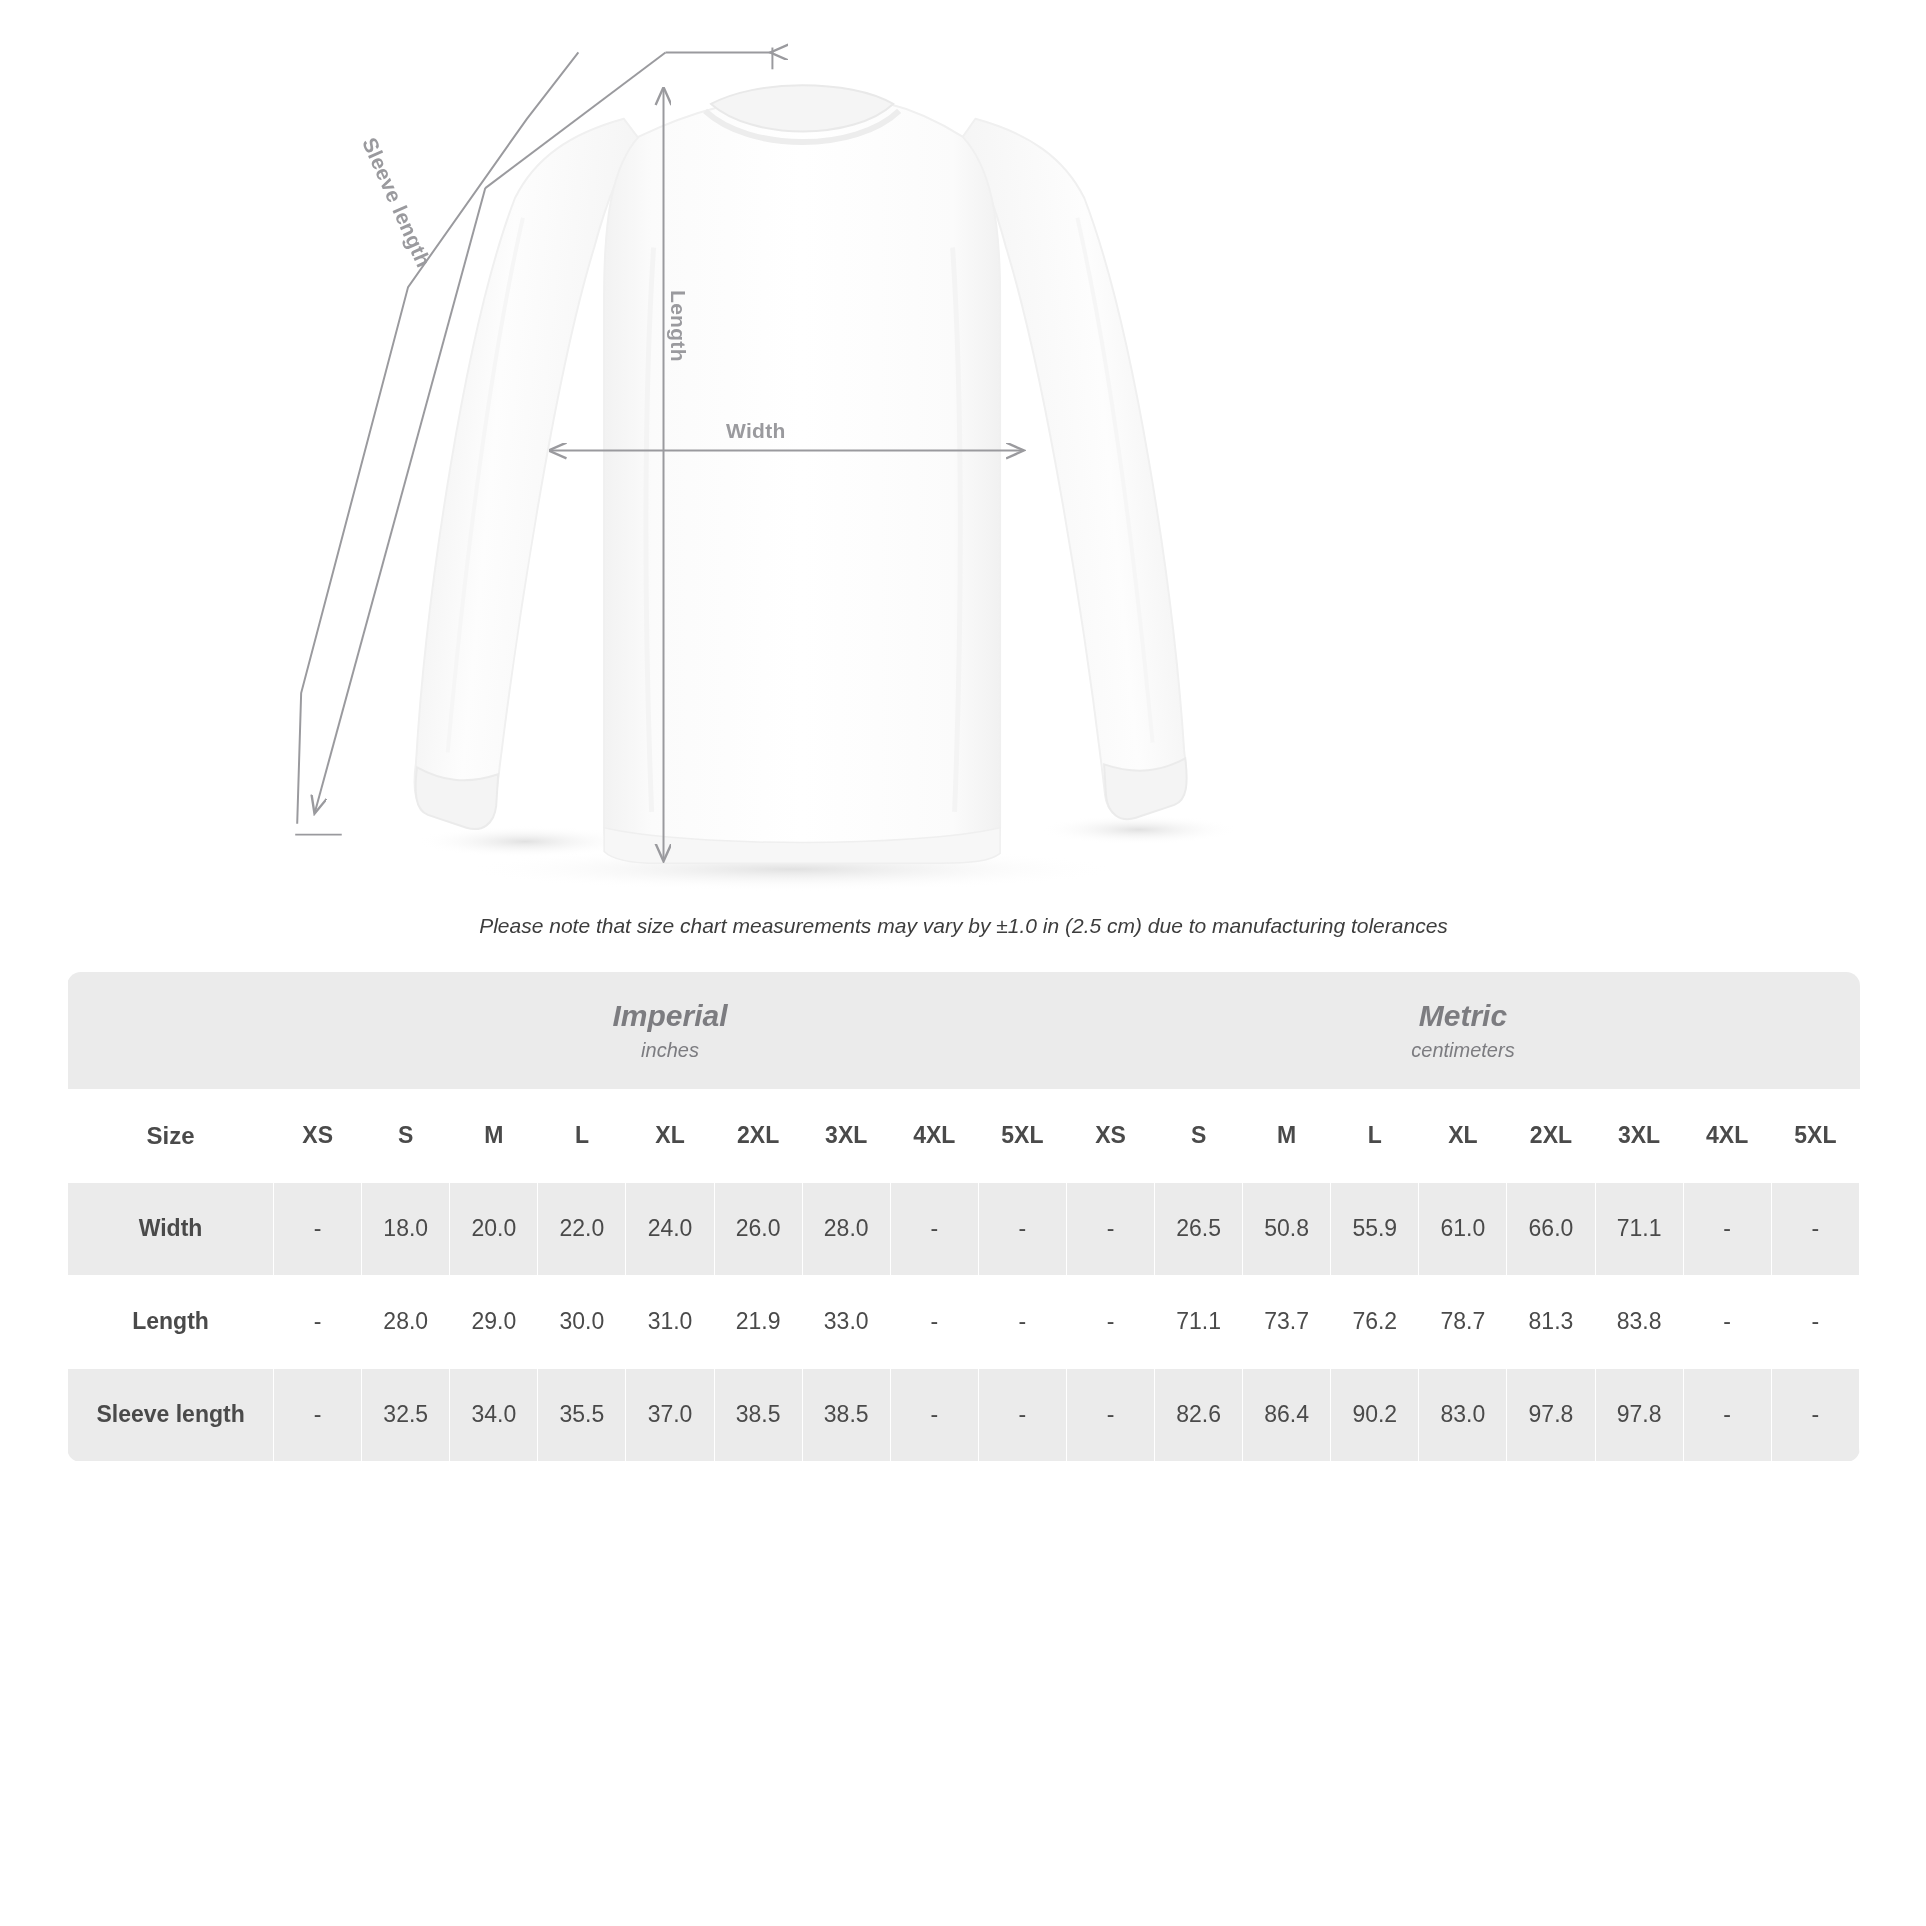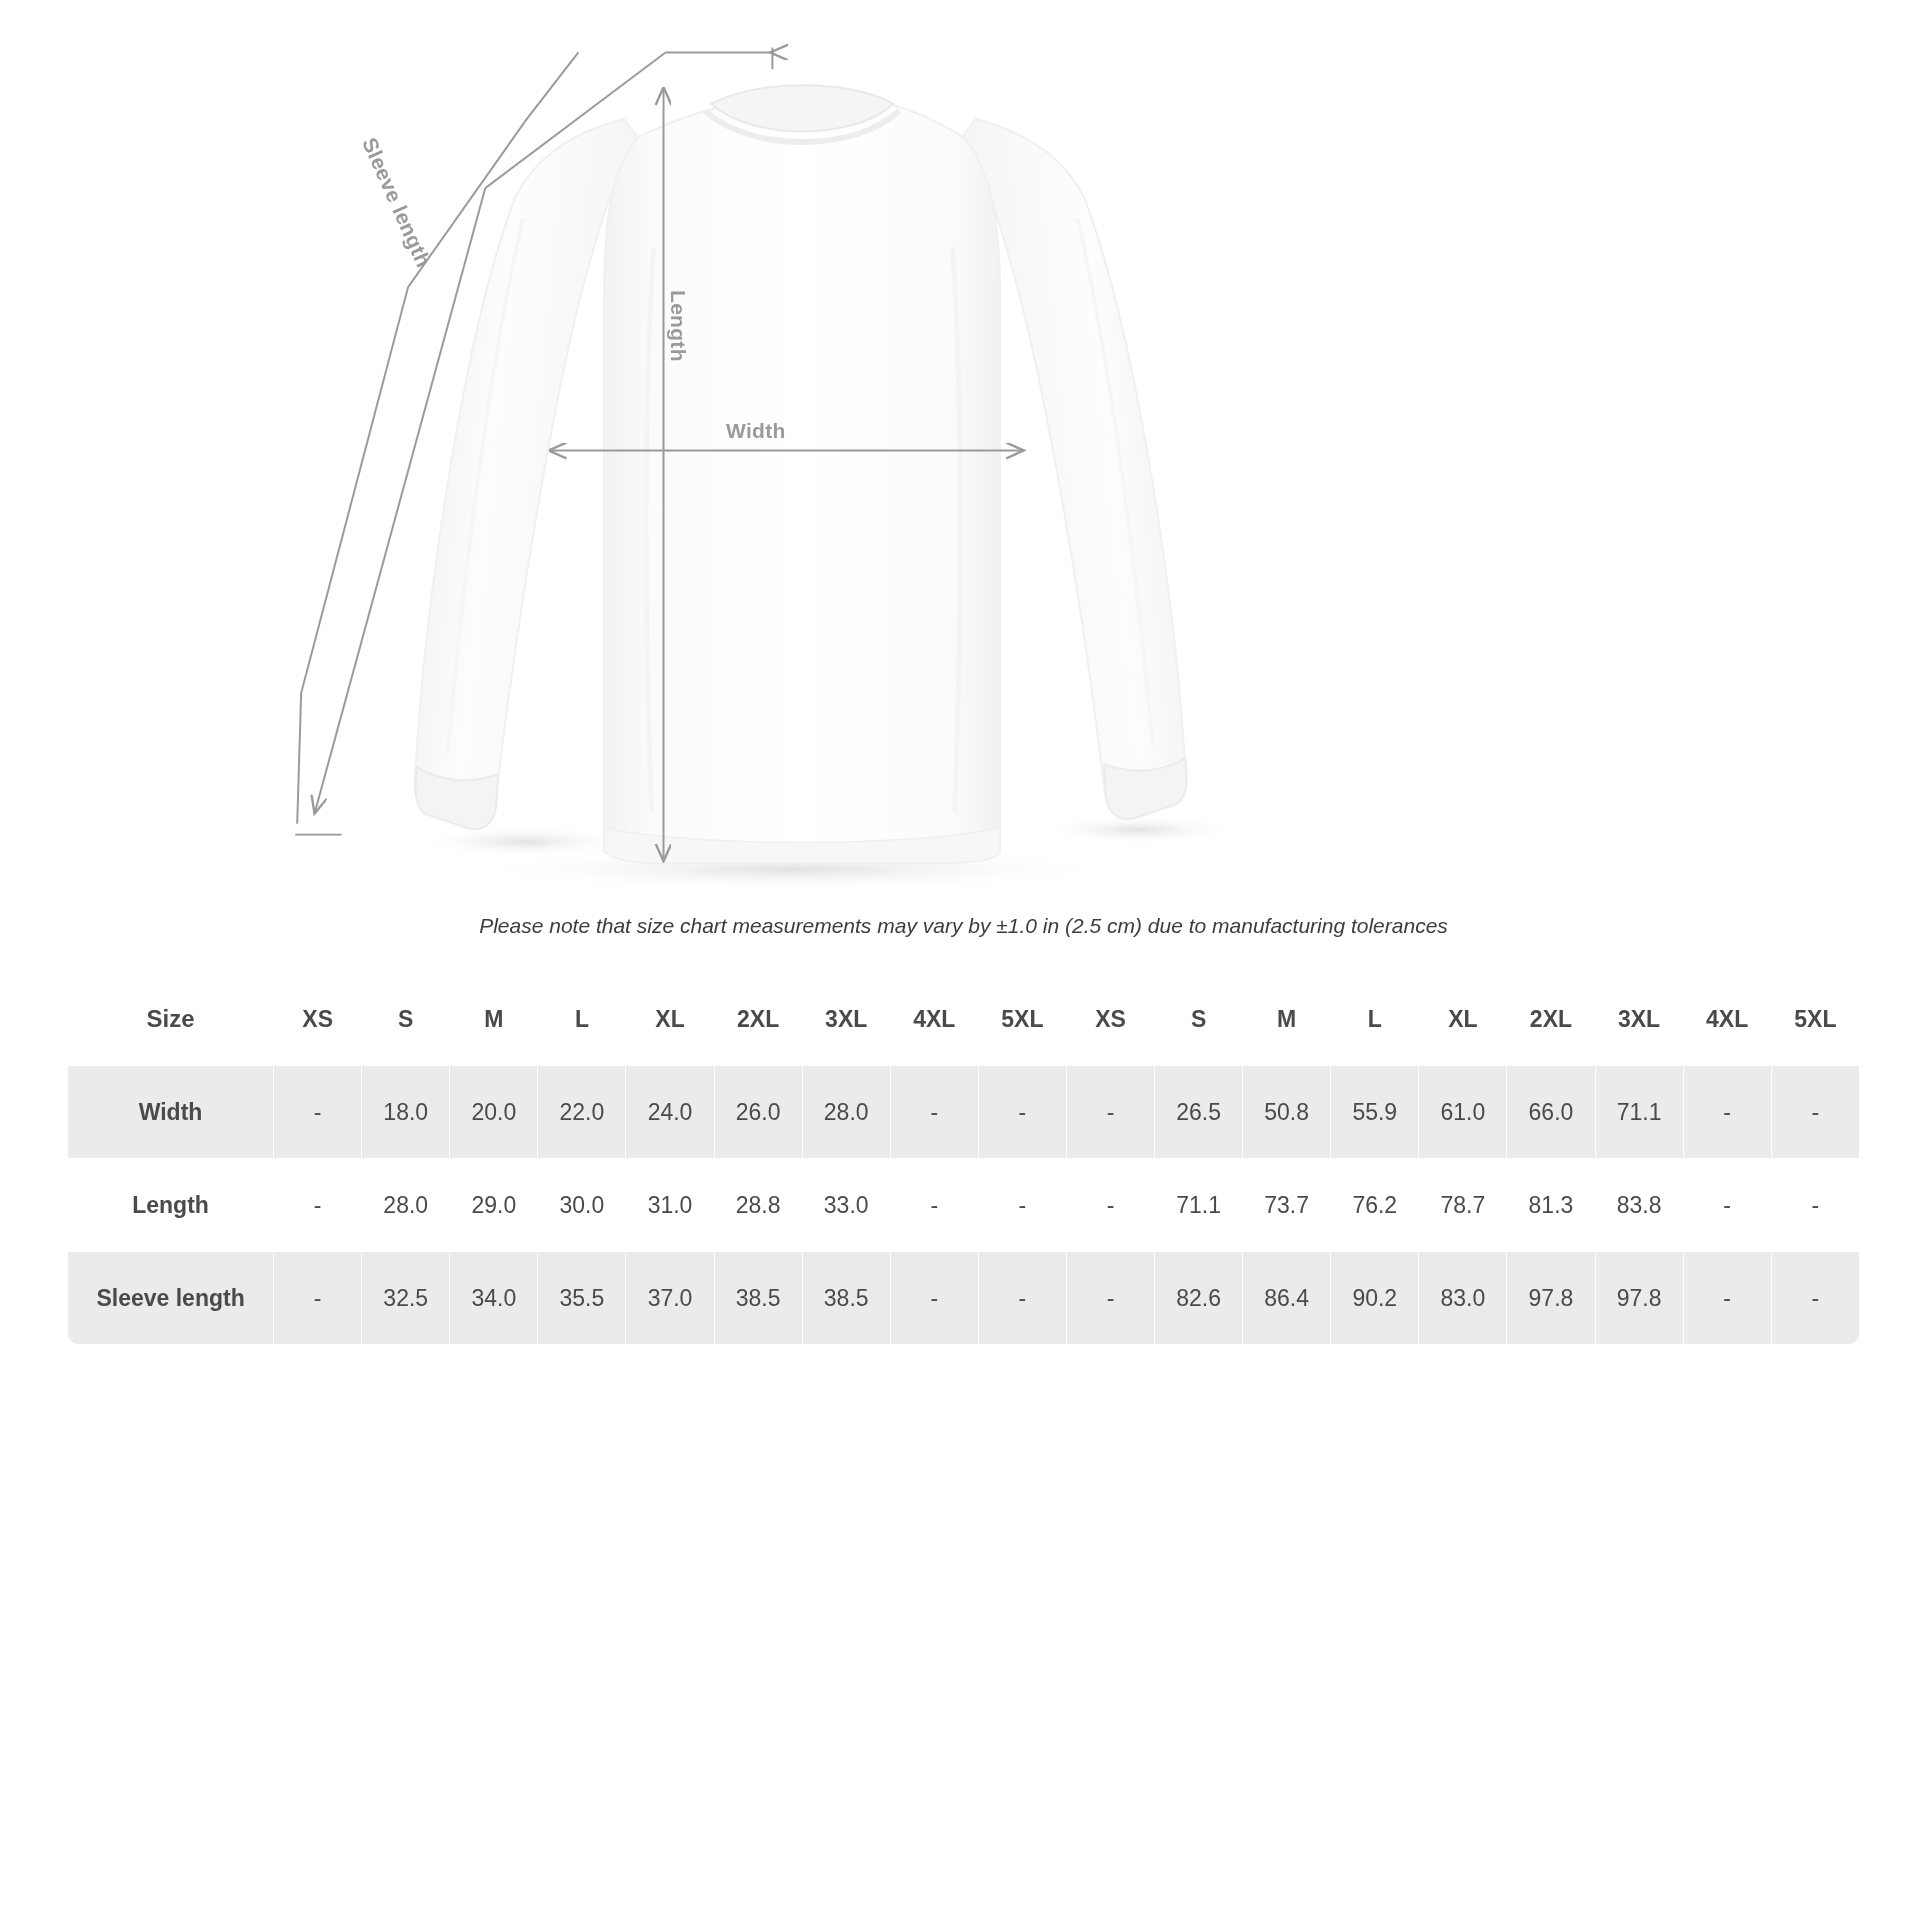--- a/index.html
+++ b/index.html
@@ -256,20 +256,31 @@
           <col style="width: 4.91667%;">
           <col style="width: 4.91667%;">
           <col style="width: 4.91667%;">
           <col style="width: 4.91667%;">
           <col style="width: 4.91667%;">
           <col style="width: 4.91667%;">
           <col style="width: 4.91667%;">
           <col style="width: 4.91667%;">
         </colgroup>
       <tbody id="size-table-body">
+          <tr class="unit-row">
+            <td class="corner"></td>
+            <td colspan="9">
+              <div class="unit-name">Imperial</div>
+              <div class="unit-sub">inches</div>
+            </td>
+            <td colspan="9">
+              <div class="unit-name">Metric</div>
+              <div class="unit-sub">centimeters</div>
+            </td>
+          </tr>
           <tr class="size-row">
             <td class="rowlabel">Size</td>
             <td>XS</td>
             <td>S</td>
             <td>M</td>
             <td>L</td>
             <td>XL</td>
             <td>2XL</td>
             <td>3XL</td>
             <td>4XL</td>
@@ -305,21 +316,21 @@
             <td>-</td>
             <td>-</td>
           </tr>
           <tr class="data-row plain">
             <td class="rowlabel">Length</td>
             <td>-</td>
             <td>28.0</td>
             <td>29.0</td>
             <td>30.0</td>
             <td>31.0</td>
-            <td>28.8</td>
+            <td>21.9</td>
             <td>33.0</td>
             <td>-</td>
             <td>-</td>
             <td>-</td>
             <td>71.1</td>
             <td>73.7</td>
             <td>76.2</td>
             <td>78.7</td>
             <td>81.3</td>
             <td>83.8</td>

